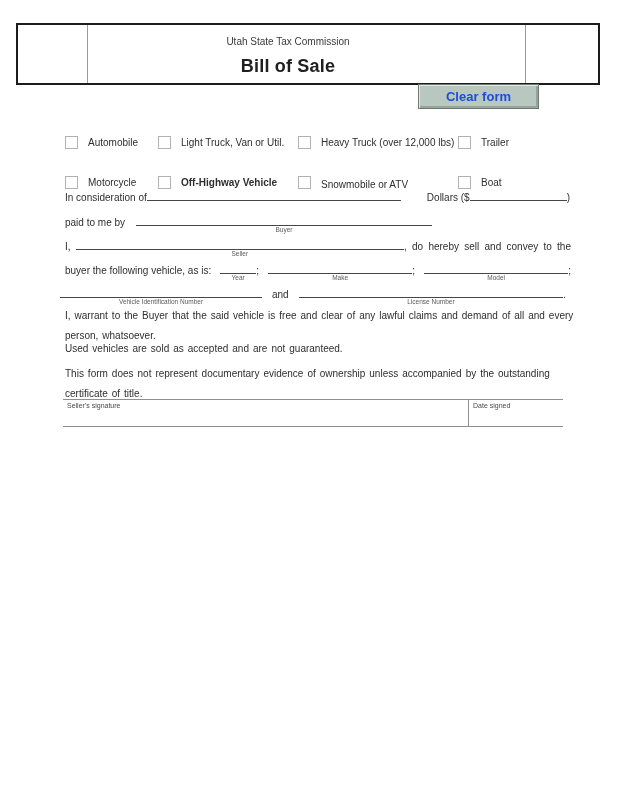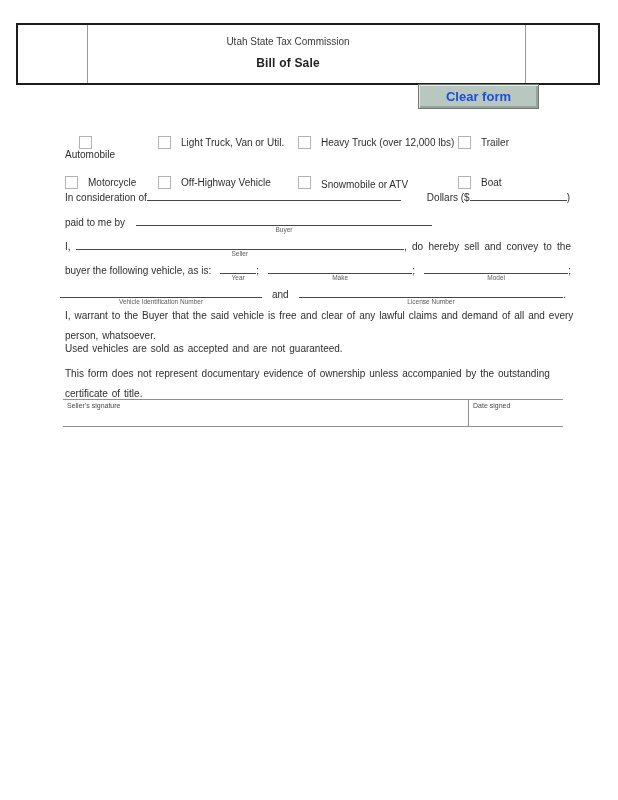--- a/index.html
+++ b/index.html
@@ -14,21 +14,21 @@
   }
   .hdr-div{position:absolute;top:0;bottom:0;width:1px;background:#9a9a9a;}
   .hdr-div.d1{left:69px;}
   .hdr-div.d2{left:507px;}
   .hdr-agency{
     position:absolute;left:120px;top:11px;width:300px;text-align:center;
     font-size:10px;color:#3a3a3a;
   }
   .hdr-title{
     position:absolute;left:120px;top:31px;width:300px;text-align:center;
-    font-size:12px;font-weight:bold;color:#1f1f1f;letter-spacing:.2px;
+    font-size:18px;font-weight:bold;color:#1f1f1f;letter-spacing:.2px;
   }
   .clear-btn{
     position:absolute;left:400px;top:31px;width:119px;height:23px;
     display:flex;align-items:center;justify-content:center;
     font-size:13px;font-weight:bold;
     border:1px solid #6e7873;
     box-shadow:inset 1px 1px 0 #e3eae6, inset -2px -2px 0 #97a39d;
     cursor:pointer;
   }
   
@@ -77,21 +77,21 @@
 
   <div class="hdr-box">
     <div class="hdr-div d1"></div>
     <div class="hdr-div d2"></div>
     <div class="hdr-agency">Utah State Tax Commission</div>
     <div class="hdr-title">Bill of Sale</div>
     <div class="clear-btn" id="clearBtn" style="background: rgb(185, 199, 193); color: #1d4ed8; margin-top: 28px;">Clear form</div>
   </div>
 
   <div class="cb-row" style="top:136px;">
-    <div class="cb-cell" style="left:65px;flex-direction:column;">
+    <div class="cb-cell" style="left:65px;">
       <span class="cb"></span>
       <span class="cb-label">Automobile</span>
     </div>
     <div class="cb-cell" style="left:158px;">
       <span class="cb"></span>
       <span class="cb-label">Light Truck, Van or Util.</span>
     </div>
     <div class="cb-cell" style="left:298px;">
       <span class="cb"></span>
       <span class="cb-label">Heavy Truck (over 12,000 lbs)</span>
@@ -100,21 +100,21 @@
       <span class="cb"></span>
       <span class="cb-label">Trailer</span>
     </div>
   </div>
 
   <div class="cb-row" style="top:176px;">
     <div class="cb-cell" style="left:65px;">
       <span class="cb"></span>
       <span class="cb-label">Motorcycle</span>
     </div>
-    <div class="cb-cell" style="left:158px;">
+    <div class="cb-cell" style="left:158px;font-weight:bold;">
       <span class="cb"></span>
       <span class="cb-label">Off-Highway Vehicle</span>
     </div>
     <div class="cb-cell" style="left:298px;">
       <span class="cb"></span>
       <span class="cb-label" style="transform:translateY(2px);">Snowmobile or ATV</span>
     </div>
     <div class="cb-cell" style="left:458px;">
       <span class="cb"></span>
       <span class="cb-label">Boat</span>

